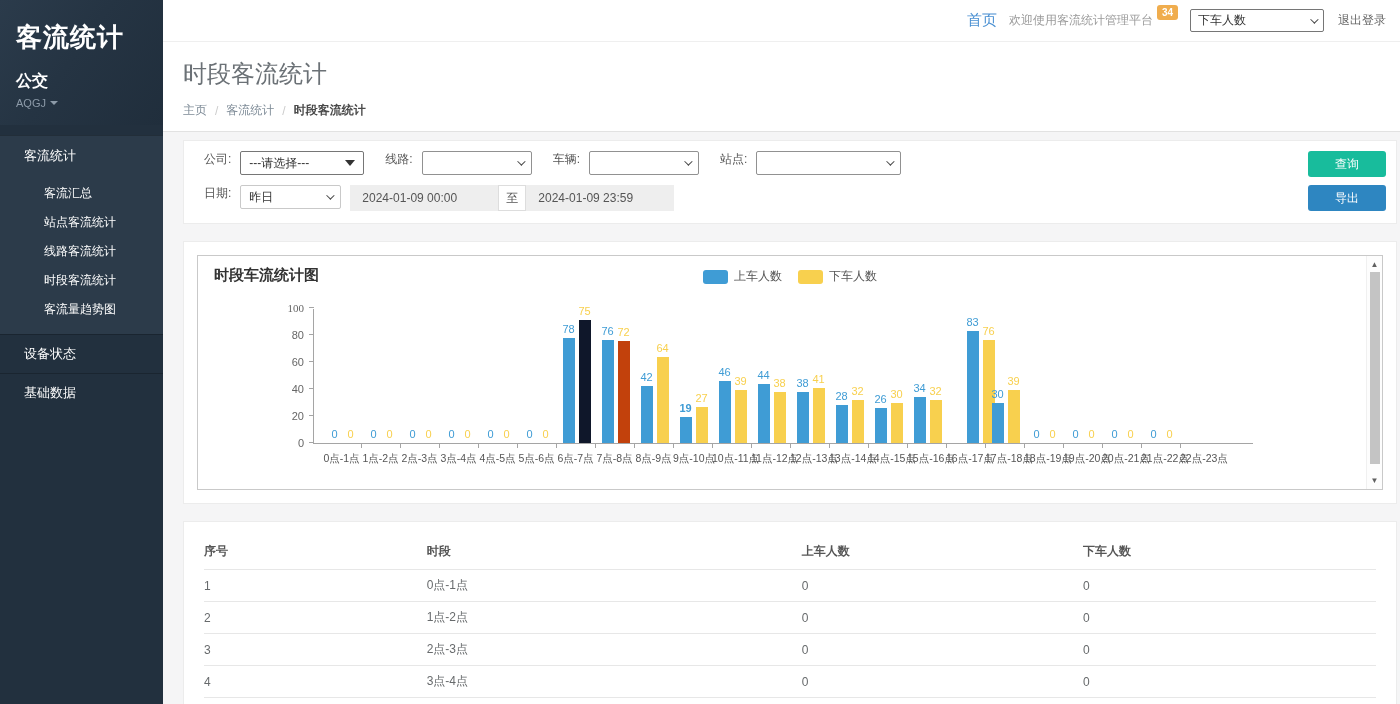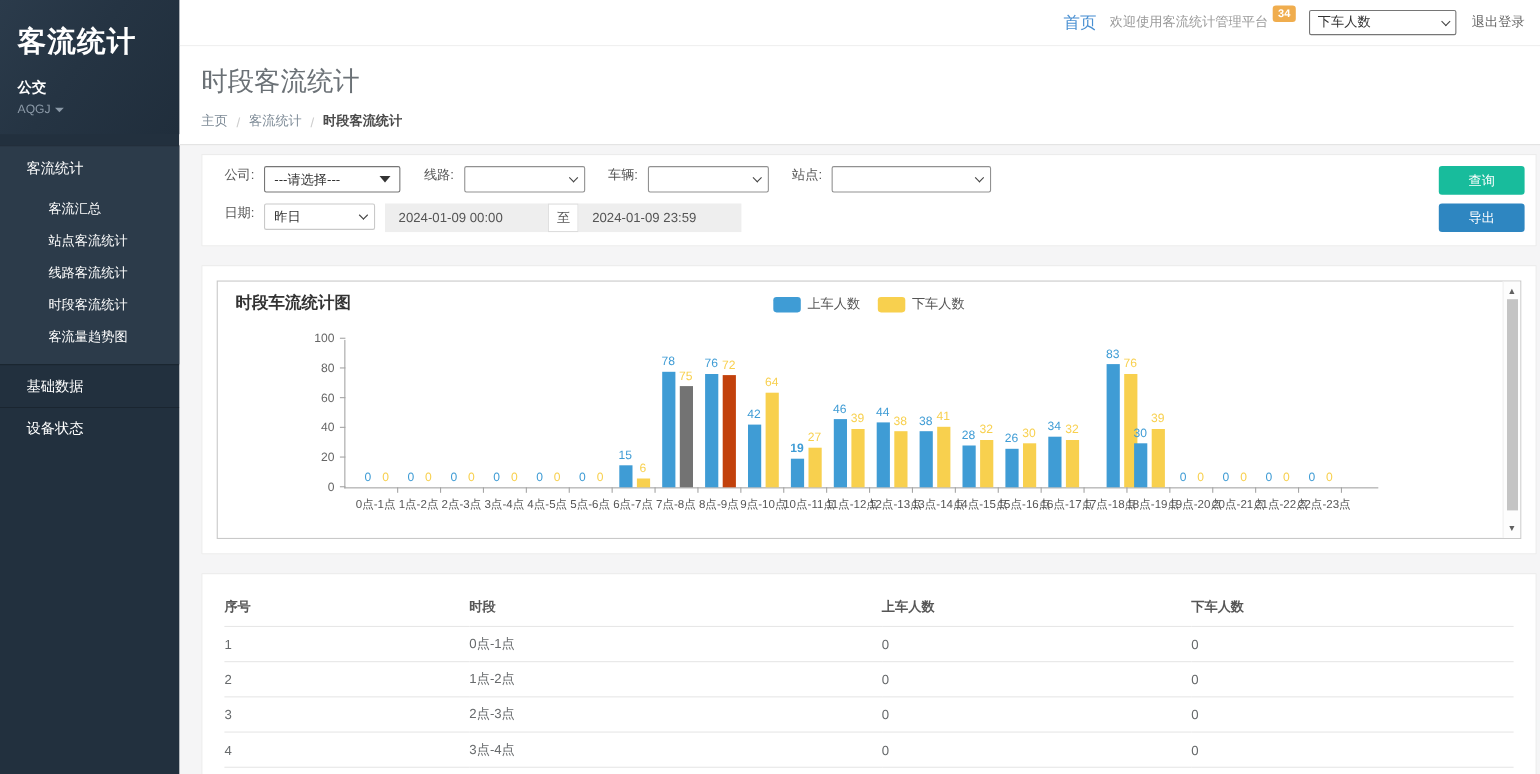--- a/index.html
+++ b/index.html
@@ -12,21 +12,21 @@
   }
   a { text-decoration: none; cursor: pointer; }
 
   
   .sidebar { width:163px; flex:none; background:#22303e; color:#fff; display:flex; flex-direction:column; }
   .brand {
     padding:20px 0 16px 16px; position:relative;
     background: linear-gradient(125deg, #2b3b4b 0%, #253443 45%, #202e3c 100%);
   }
   .brand-title { font-size:26px; font-weight:bold; letter-spacing:1px; }
-  .brand-org { font-size:13px; font-weight:bold; margin-top:16px; color:#fff; }
+  .brand-org { font-size:16px; font-weight:bold; margin-top:16px; color:#fff; }
   .brand-user { font-size:11px; color:#8c9aa8; margin-top:5px; cursor:pointer; display:flex; align-items:center; gap:4px; }
   .caret-down { display:inline-block; width:0; height:0; border-left:4px solid transparent; border-right:4px solid transparent; border-top:4px solid #8c9aa8; }
 
   .nav { margin-top:10px; }
   .nav-group { background:#2c3b4a; border-top:1px solid rgba(0,0,0,0.22); }
   .nav-parent { padding:11px 0 11px 24px; font-size:13px; color:#fff; cursor:pointer; }
   .nav-sub { padding:3px 0 10px; }
   .nav-sub-item { display:block; padding:6px 0 6px 44px; font-size:12px; color:#fff; cursor:pointer; }
   .nav-item { padding:10px 0 10px 24px; font-size:13px; color:#fff; border-top:1px solid rgba(0,0,0,0.22); cursor:pointer; }
 
@@ -128,22 +128,22 @@
       <div class="nav-group">
         <div class="nav-parent">客流统计</div>
         <div class="nav-sub">
           <a class="nav-sub-item">客流汇总</a>
           <a class="nav-sub-item">站点客流统计</a>
           <a class="nav-sub-item">线路客流统计</a>
           <a class="nav-sub-item">时段客流统计</a>
           <a class="nav-sub-item">客流量趋势图</a>
         </div>
       </div>
+      <div class="nav-item">设备状态</div>
       <div class="nav-item">基础数据</div>
-      <div class="nav-item">设备状态</div>
     </nav>
 </aside>
 
 <div class="main">
 
   <header class="topbar">
     <a class="home-link">首页</a>
     <span class="welcome">欢迎使用客流统计管理平台</span>
     <span class="notif-badge">34</span>
     <div class="lang-select">
@@ -263,32 +263,24 @@
               </div>
               <div class="bar-group">
                 <div class="bar" style="height: 0px; background: rgb(63, 156, 213);">
                   <span class="bar-val" style="color: rgb(63, 156, 213);">0</span>
                 </div>
                 <div class="bar" style="height: 0px; background: rgb(248, 208, 78);">
                   <span class="bar-val" style="color: rgb(248, 208, 78);">0</span>
                 </div>
               </div>
               <div class="bar-group">
-                <div class="bar" style="height: 20.25px; background: rgb(63, 156, 213);">
-                  <span class="bar-val" style="color: rgb(63, 156, 213);">15</span>
-                </div>
-                <div class="bar" style="height: 8.1px; background: rgb(248, 208, 78);">
-                  <span class="bar-val" style="color: rgb(248, 208, 78);">6</span>
-                </div>
-              </div>
-              <div class="bar-group">
                 <div class="bar" style="height: 105.3px; background: rgb(63, 156, 213);">
                   <span class="bar-val" style="color: rgb(63, 156, 213);">78</span>
                 </div>
-                <div class="bar" style="height: 92px; background: #737373;">
+                <div class="bar" style="height: 123px; background: #0f172a;">
                   <span class="bar-val" style="color: rgb(248, 208, 78);">75</span>
                 </div>
               </div>
               <div class="bar-group">
                 <div class="bar" style="height: 102.6px; background: rgb(63, 156, 213);">
                   <span class="bar-val" style="color: rgb(63, 156, 213);">76</span>
                 </div>
                 <div class="bar" style="height: 102px; background: #c2410c;">
                   <span class="bar-val" style="color: rgb(248, 208, 78);">72</span>
                 </div>
@@ -409,21 +401,21 @@
         <div class="ytick" style="bottom: -6px;">0</div>
             <div class="ymark" style="bottom: 0px;"></div>
             <div class="ytick" style="bottom: 21px;">20</div>
             <div class="ymark" style="bottom: 27px;"></div>
             <div class="ytick" style="bottom: 48px;">40</div>
             <div class="ymark" style="bottom: 54px;"></div>
             <div class="ytick" style="bottom: 75px;">60</div>
             <div class="ymark" style="bottom: 81px;"></div>
             <div class="ytick" style="bottom: 102px;">80</div>
             <div class="ymark" style="bottom: 108px;"></div>
-            <div class="ytick" style="bottom: 129px;">100</div>
+            <div class="ytick" style="bottom: 129px; font-family: Liberation Serif, serif;">100</div>
             <div class="ymark" style="bottom: 135px;"></div>
           </div>
         <div class="xlabels-holder" style="position:absolute;left:115px;top:189px;width:940px;">
           <div class="xlabels" id="chart-xlabels">
               <div class="xlabel">0点-1点</div>
               <div class="xlabel">1点-2点</div>
               <div class="xlabel">2点-3点</div>
               <div class="xlabel">3点-4点</div>
               <div class="xlabel">4点-5点</div>
               <div class="xlabel">5点-6点</div>

